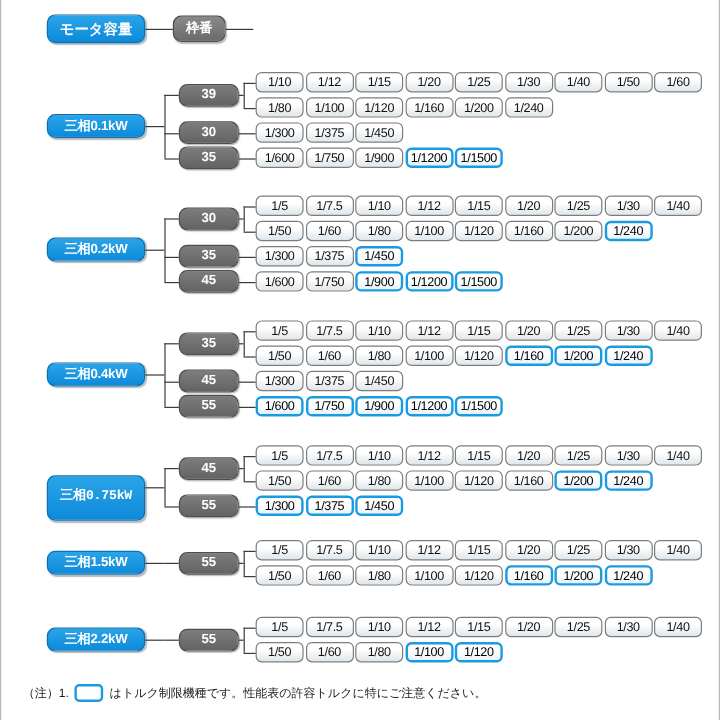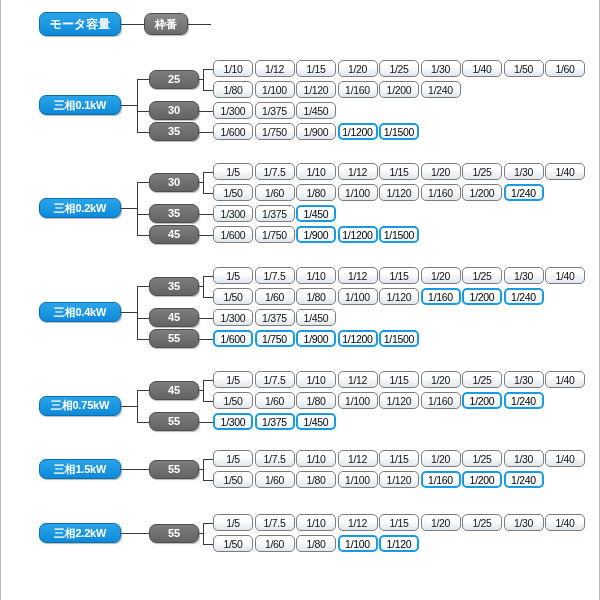--- a/index.html
+++ b/index.html
@@ -156,21 +156,21 @@
       <div class="chip" style="left:419.5px; top:60px; width:40px;">1/30</div>
       <div class="chip" style="left:461px; top:60px; width:40px;">1/40</div>
       <div class="chip" style="left:502.5px; top:60px; width:40px;">1/50</div>
       <div class="chip" style="left:544px; top:60px; width:40px;">1/60</div>
       <div class="chip" style="left:212px; top:81px; width:40px;">1/80</div>
       <div class="chip" style="left:253.5px; top:81px; width:40px;">1/100</div>
       <div class="chip" style="left:295px; top:81px; width:40px;">1/120</div>
       <div class="chip" style="left:336.5px; top:81px; width:40px;">1/160</div>
       <div class="chip" style="left:378px; top:81px; width:40px;">1/200</div>
       <div class="chip" style="left:419.5px; top:81px; width:40px;">1/240</div>
-      <div class="node frame-box" style="left:148px; top:69.5px; width:50px; height:19px;">25</div>
+      <div class="node frame-box" style="left:148px; top:69.5px; width:50px; height:19px;">39</div>
       <div class="ln h" style="left:198px; top:79px; width:4px;"></div>
       <div class="ln v" style="left:202px; top:68.5px; height:21px;"></div>
       <div class="ln h" style="left:202px; top:68.5px; width:10px;"></div>
       <div class="ln h" style="left:202px; top:89.5px; width:10px;"></div>
       <div class="chip" style="left:212px; top:102px; width:40px;">1/300</div>
       <div class="chip" style="left:253.5px; top:102px; width:40px;">1/375</div>
       <div class="chip" style="left:295px; top:102px; width:40px;">1/450</div>
       <div class="node frame-box" style="left:148px; top:101px; width:50px; height:19px;">30</div>
       <div class="ln h" style="left:198px; top:110.5px; width:14px;"></div>
       <div class="chip" style="left:212px; top:123px; width:40px;">1/600</div>
@@ -286,21 +286,21 @@
       <div class="node frame-box" style="left:148px; top:380.5px; width:50px; height:19px;">45</div>
       <div class="ln h" style="left:198px; top:390px; width:4px;"></div>
       <div class="ln v" style="left:202px; top:379.5px; height:21px;"></div>
       <div class="ln h" style="left:202px; top:379.5px; width:10px;"></div>
       <div class="ln h" style="left:202px; top:400.5px; width:10px;"></div>
       <div class="chip hl" style="left:212px; top:413px; width:40px;">1/300</div>
       <div class="chip hl" style="left:253.5px; top:413px; width:40px;">1/375</div>
       <div class="chip hl" style="left:295px; top:413px; width:40px;">1/450</div>
       <div class="node frame-box" style="left:148px; top:412px; width:50px; height:19px;">55</div>
       <div class="ln h" style="left:198px; top:421.5px; width:14px;"></div>
-      <div class="node cap-box" style="left:38px; top:395.75px; width:82px; height:20px;">三相0.75kW</div>
+      <div class="node cap-box" style="left:38px; top:395.75px; width:82px; height:38px;font-family:Liberation Mono, monospace;">三相0.75kW</div>
       <div class="ln h" style="left:120px; top:405.75px; width:16px;"></div>
       <div class="ln v" style="left:136px; top:390px; height:31.5px;"></div>
       <div class="ln h" style="left:136px; top:390px; width:12px;"></div>
       <div class="ln h" style="left:136px; top:421.5px; width:12px;"></div>
       <div class="chip" style="left:212px; top:450px; width:40px;">1/5</div>
       <div class="chip" style="left:253.5px; top:450px; width:40px;">1/7.5</div>
       <div class="chip" style="left:295px; top:450px; width:40px;">1/10</div>
       <div class="chip" style="left:336.5px; top:450px; width:40px;">1/12</div>
       <div class="chip" style="left:378px; top:450px; width:40px;">1/15</div>
       <div class="chip" style="left:419.5px; top:450px; width:40px;">1/20</div>
@@ -340,14 +340,19 @@
       <div class="node frame-box" style="left:148px; top:523.5px; width:50px; height:19px;">55</div>
       <div class="ln h" style="left:198px; top:533px; width:4px;"></div>
       <div class="ln v" style="left:202px; top:522.5px; height:21px;"></div>
       <div class="ln h" style="left:202px; top:522.5px; width:10px;"></div>
       <div class="ln h" style="left:202px; top:543.5px; width:10px;"></div>
       <div class="node cap-box" style="left:38px; top:523px; width:82px; height:20px;">三相2.2kW</div>
       <div class="ln h" style="left:120px; top:533px; width:16px;"></div>
       <div class="ln h" style="left:136px; top:533px; width:12px;"></div>
     </div>
 
+  <div class="footnote">
+    <span>（注）1.</span>
+    <span class="fn-swatch"></span>
+    <span>はトルク制限機種です。性能表の許容トルクに特にご注意ください。</span>
+  </div>
 
 </div>
 
 </body></html>

